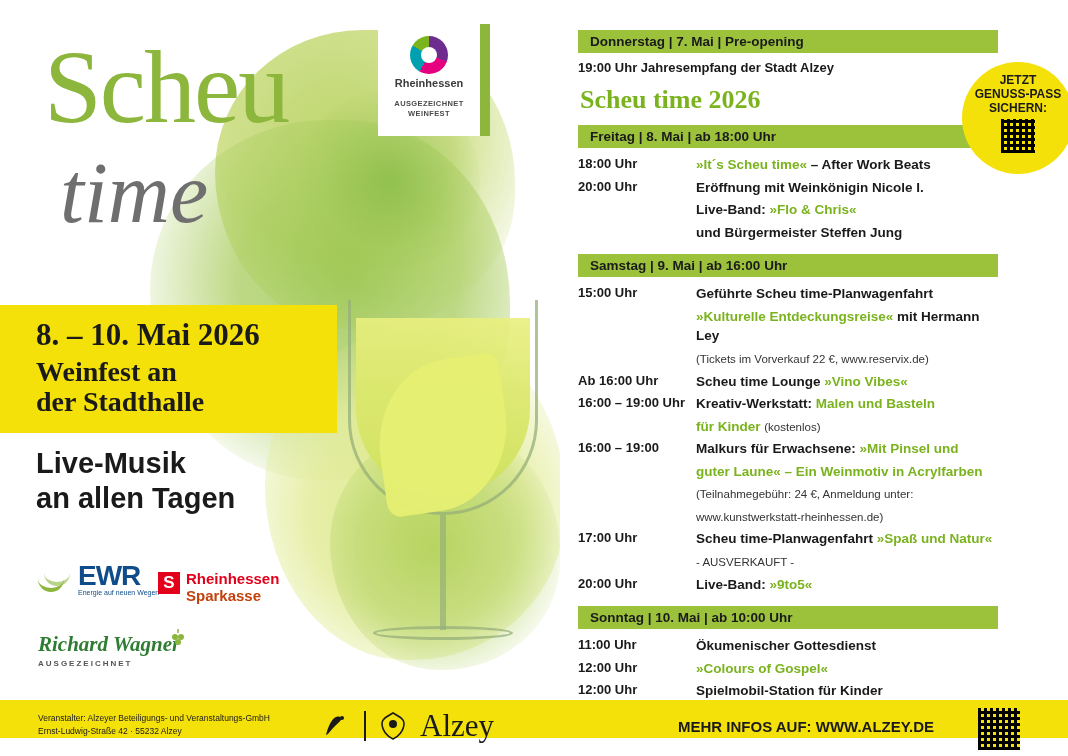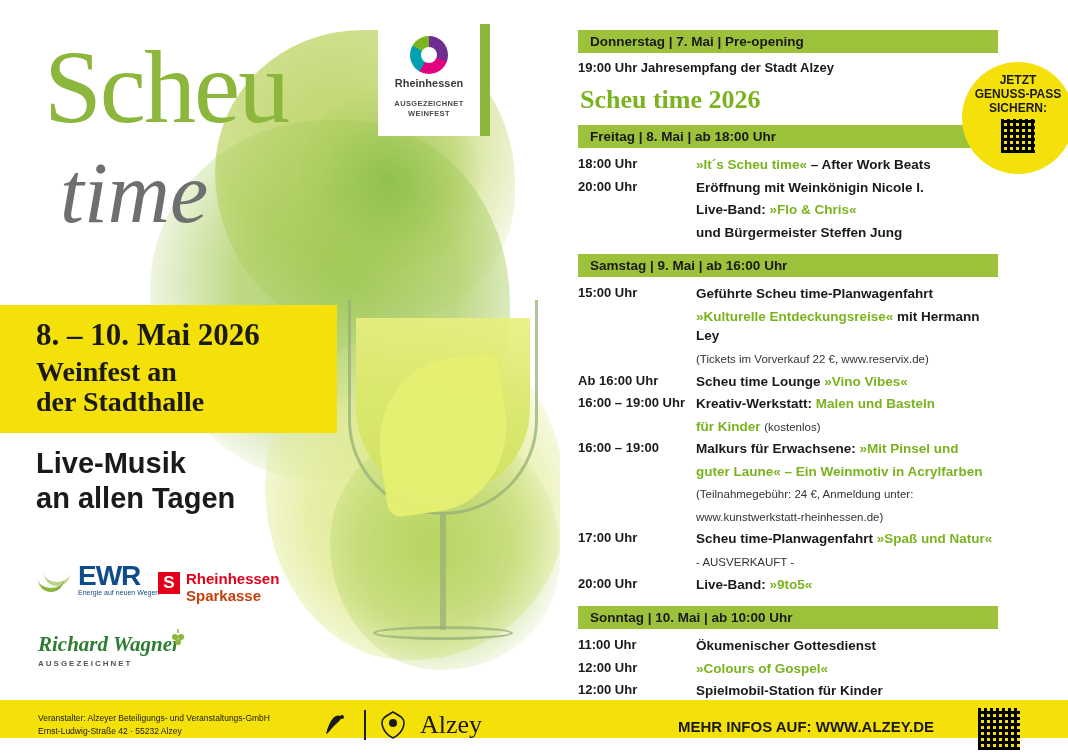--- a/index.html
+++ b/index.html
@@ -81,21 +81,21 @@
      repeating-linear-gradient(90deg,#000 0 3px,#f5e10a 3px 6px),
      repeating-linear-gradient(0deg,#000 0 3px,rgba(245,225,10,0) 3px 6px);
      background-blend-mode:multiply;}
 
   
   .footer{position:absolute;left:0;top:700px;width:1068px;height:38px;background:#f5e10a;}
   .foot-left{position:absolute;left:38px;top:12px;font-size:8.5px;color:#1a1a1a;line-height:1.5;}
   .alzey{position:absolute;left:320px;top:8px;display:flex;align-items:center;gap:10px;}
   .alzey .crest{width:34px;height:34px;}
   .alzey .bar{width:2px;height:30px;background:#1a1a1a;}
-  .alzey .word{font-size:26px;color:#1a1a1a;font-family:"Liberation Serif",serif;}
+  .alzey .word{font-size:31px;color:#1a1a1a;font-family:"Liberation Serif",serif;}
   .foot-info{position:absolute;left:678px;top:18px;font-size:15px;font-weight:bold;color:#1a1a1a;}
   .foot-qr{position:absolute;left:978px;top:708px;width:42px;height:42px;background:
      repeating-linear-gradient(90deg,#000 0 3px,#f5e10a 3px 6px),
      repeating-linear-gradient(0deg,#000 0 3px,rgba(245,225,10,0) 3px 6px);
      background-blend-mode:multiply;}
 </style>
 </head>
 <body>
 
 <div class="poster">

